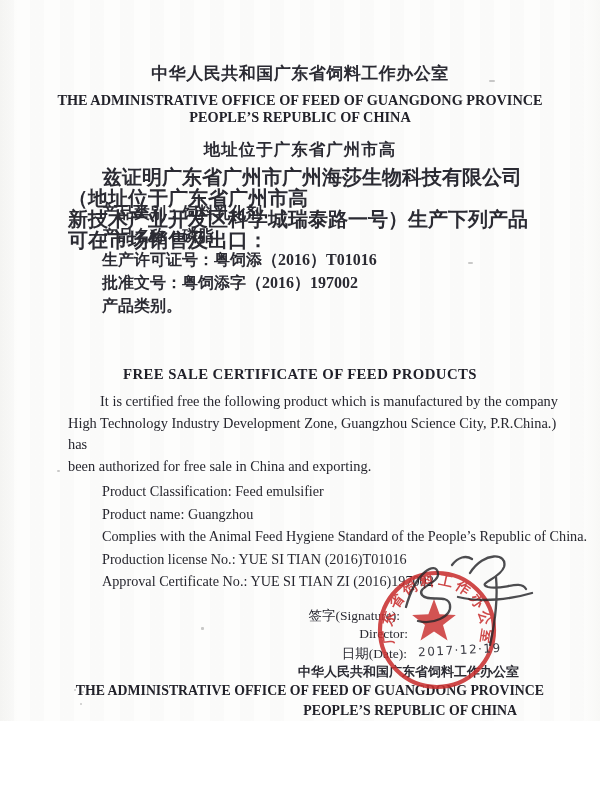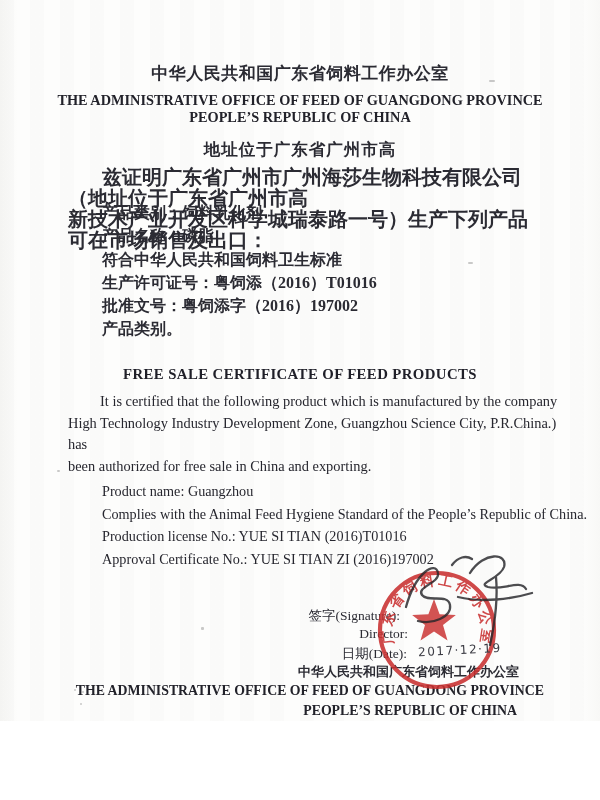--- a/index.html
+++ b/index.html
@@ -57,35 +57,35 @@
   <div class="abs center cn cert-title">地址位于广东省广州市高</div>
 
   <div class="abs cn cn-para">
     <div class="indent">兹证明广东省广州市广州海莎生物科技有限公司（地址位于广东省广州市高</div>
     <div>新技术产业开发区科学城瑞泰路一号）生产下列产品可在市场销售及出口：</div>
   </div>
 
   <div class="abs cn cn-items">
     <div>产品类别：饲料乳化剂</div>
     <div>产品名称：磷脂</div>
-    <div>符合中华人民共和国饲料卫生标准</div>
     <div>生产许可证号：粤饲添（2016）T01016</div>
     <div>批准文号：粤饲添字（2016）197002</div>
     <div>产品类别。</div>
   </div>
 
   <div class="abs center en-title">FREE SALE CERTIFICATE OF FEED PRODUCTS</div>
 
   <div class="abs en-para">
-    <div class="indent">It is certified that the following product which is manufactured by the company</div>
+    <div class="indent">It is certified free the following product which is manufactured by the company</div>
     <div>High Technology Industry Development Zone, Guangzhou Science City, P.R.China.) has</div>
     <div>been authorized for free sale in China and exporting.</div>
   </div>
 
   <div class="abs en-items">
+    <div>Product Classification: Feed emulsifier</div>
     <div>Product name: Guangzhou</div>
     <div>Complies with the Animal Feed Hygiene Standard of the People’s Republic of China.</div>
     <div>Production license No.: YUE SI TIAN (2016)T01016</div>
     <div>Approval Certificate No.: YUE SI TIAN ZI (2016)197002</div>
   </div>
 
   <div class="abs sig-label sig-signature">签字(Signature):</div>
   <div class="abs sig-label sig-director">Director:</div>
   <div class="abs sig-label sig-date">日期(Date):</div>
   <div class="abs date-value">2017·12·19</div>

